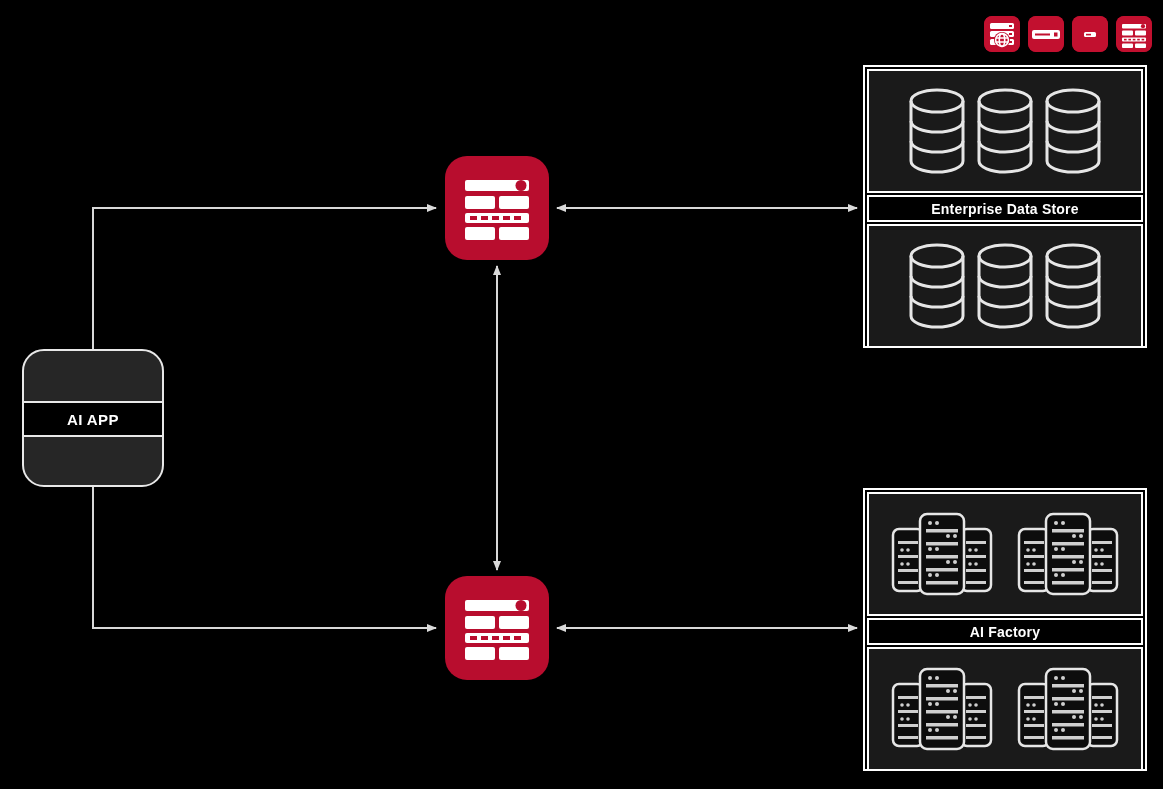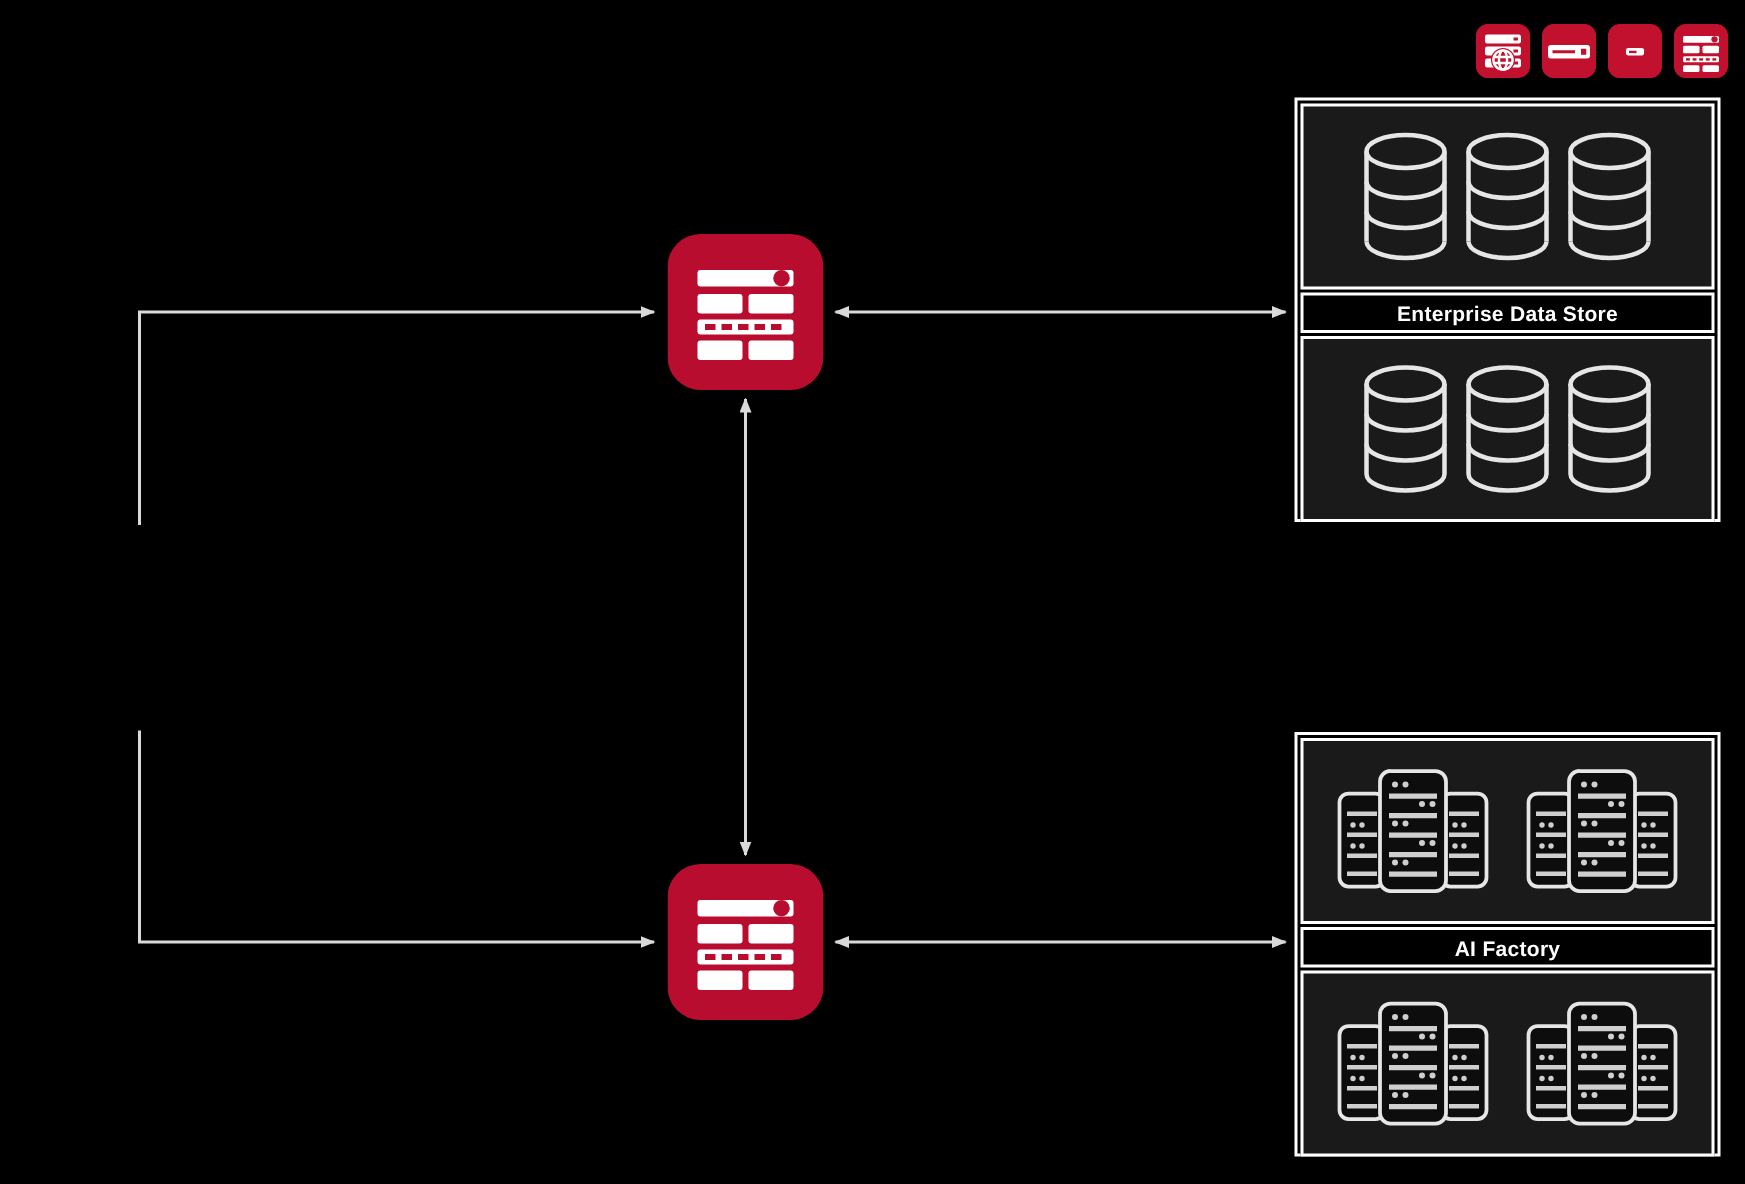--- a/index.html
+++ b/index.html
@@ -156,20 +156,25 @@
 
     <path d="M93,487 L93,628 L436,628" fill="none" stroke="#d9d9d9" stroke-width="2" marker-end="url(#ah)"></path>
 
     <path d="M557,208 L857,208" fill="none" stroke="#d9d9d9" stroke-width="2" marker-end="url(#ah)" marker-start="url(#ah-start)"></path>
 
     <path d="M557,628 L857,628" fill="none" stroke="#d9d9d9" stroke-width="2" marker-end="url(#ah)" marker-start="url(#ah-start)"></path>
 
     <path d="M497,570 L497,266" fill="none" stroke="#d9d9d9" stroke-width="2" marker-end="url(#ah)" marker-start="url(#ah-start)"></path>
   </svg>
 
+  <div class="app-node">
+    <div class="app-node-band">
+      <span class="app-node-label">AI APP</span>
+    </div>
+  </div>
 
   <div class="svc-node" id="svc-top">
     <svg width="104" height="104" viewBox="0 0 104 104">
       <rect x="0" y="0" width="104" height="104" rx="22" fill="#b80d2e"></rect>
       <rect x="20" y="24" width="64" height="11" rx="2" fill="#ffffff"></rect>
       <circle cx="76" cy="29.5" r="5.5" fill="#b80d2e"></circle>
       <rect x="20" y="40" width="30" height="13" rx="2" fill="#ffffff"></rect>
       <rect x="54" y="40" width="30" height="13" rx="2" fill="#ffffff"></rect>
       <rect x="20" y="57" width="64" height="10" rx="2" fill="#ffffff"></rect>
       <rect x="25" y="60" width="7" height="4" fill="#b80d2e"></rect>

